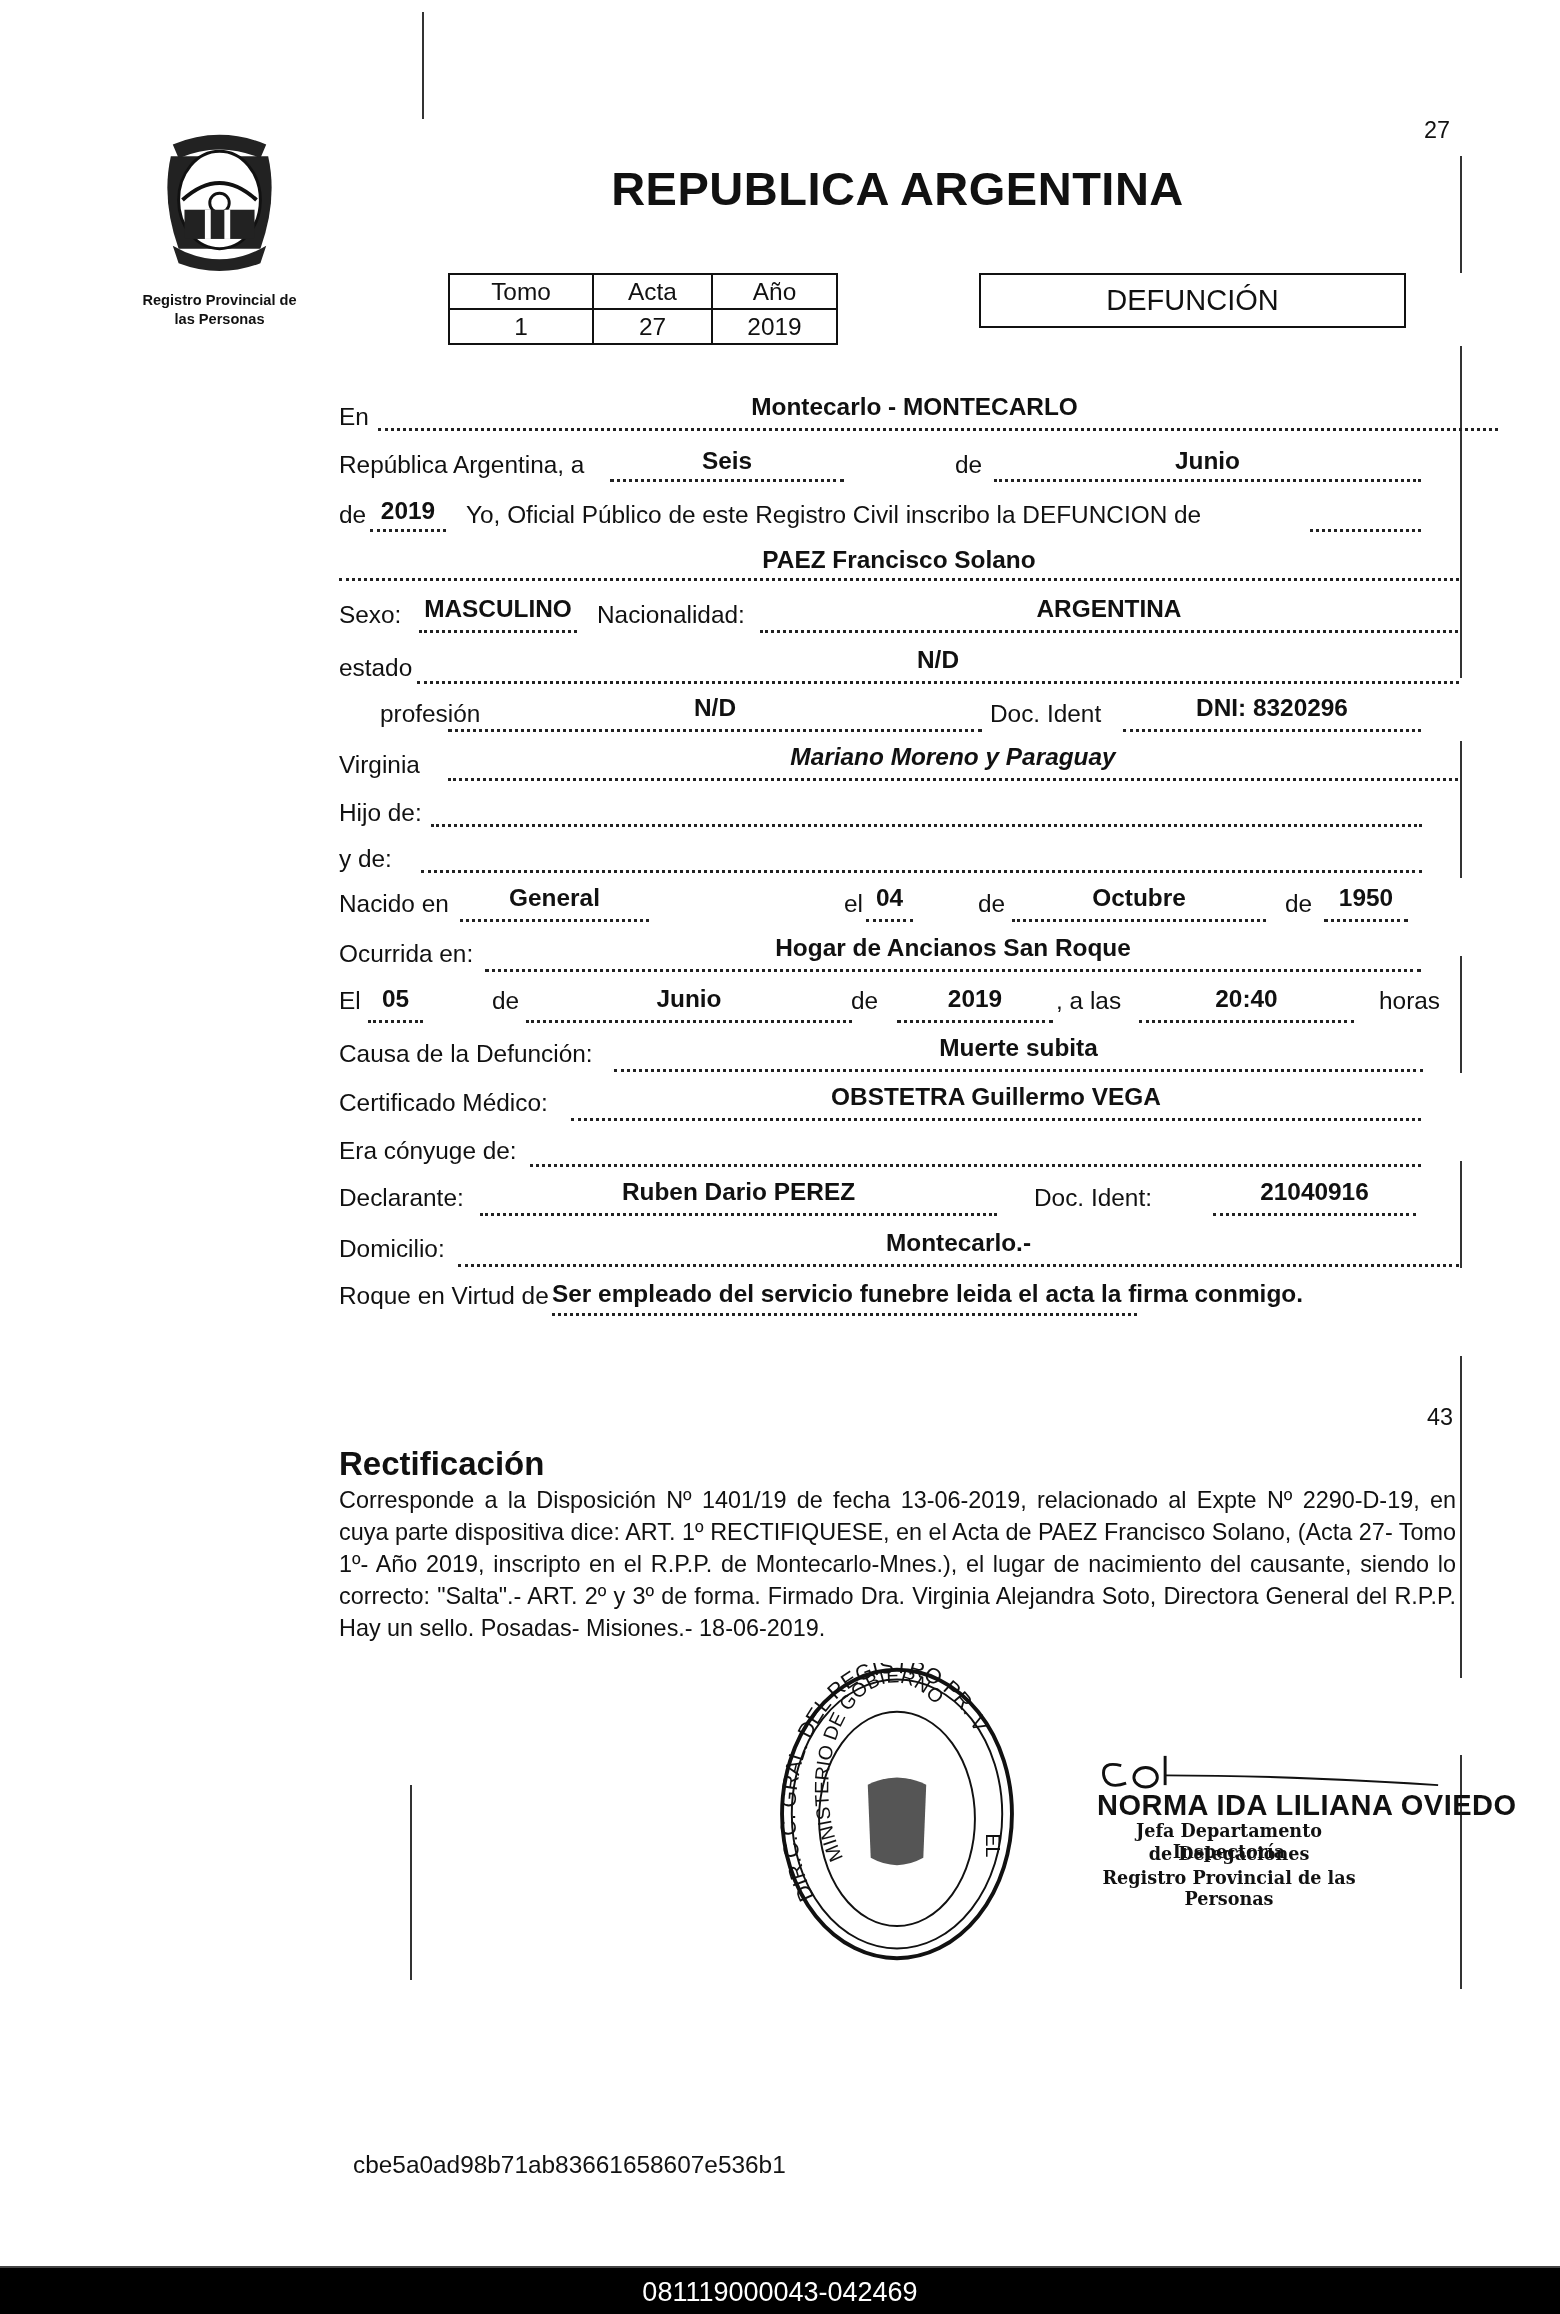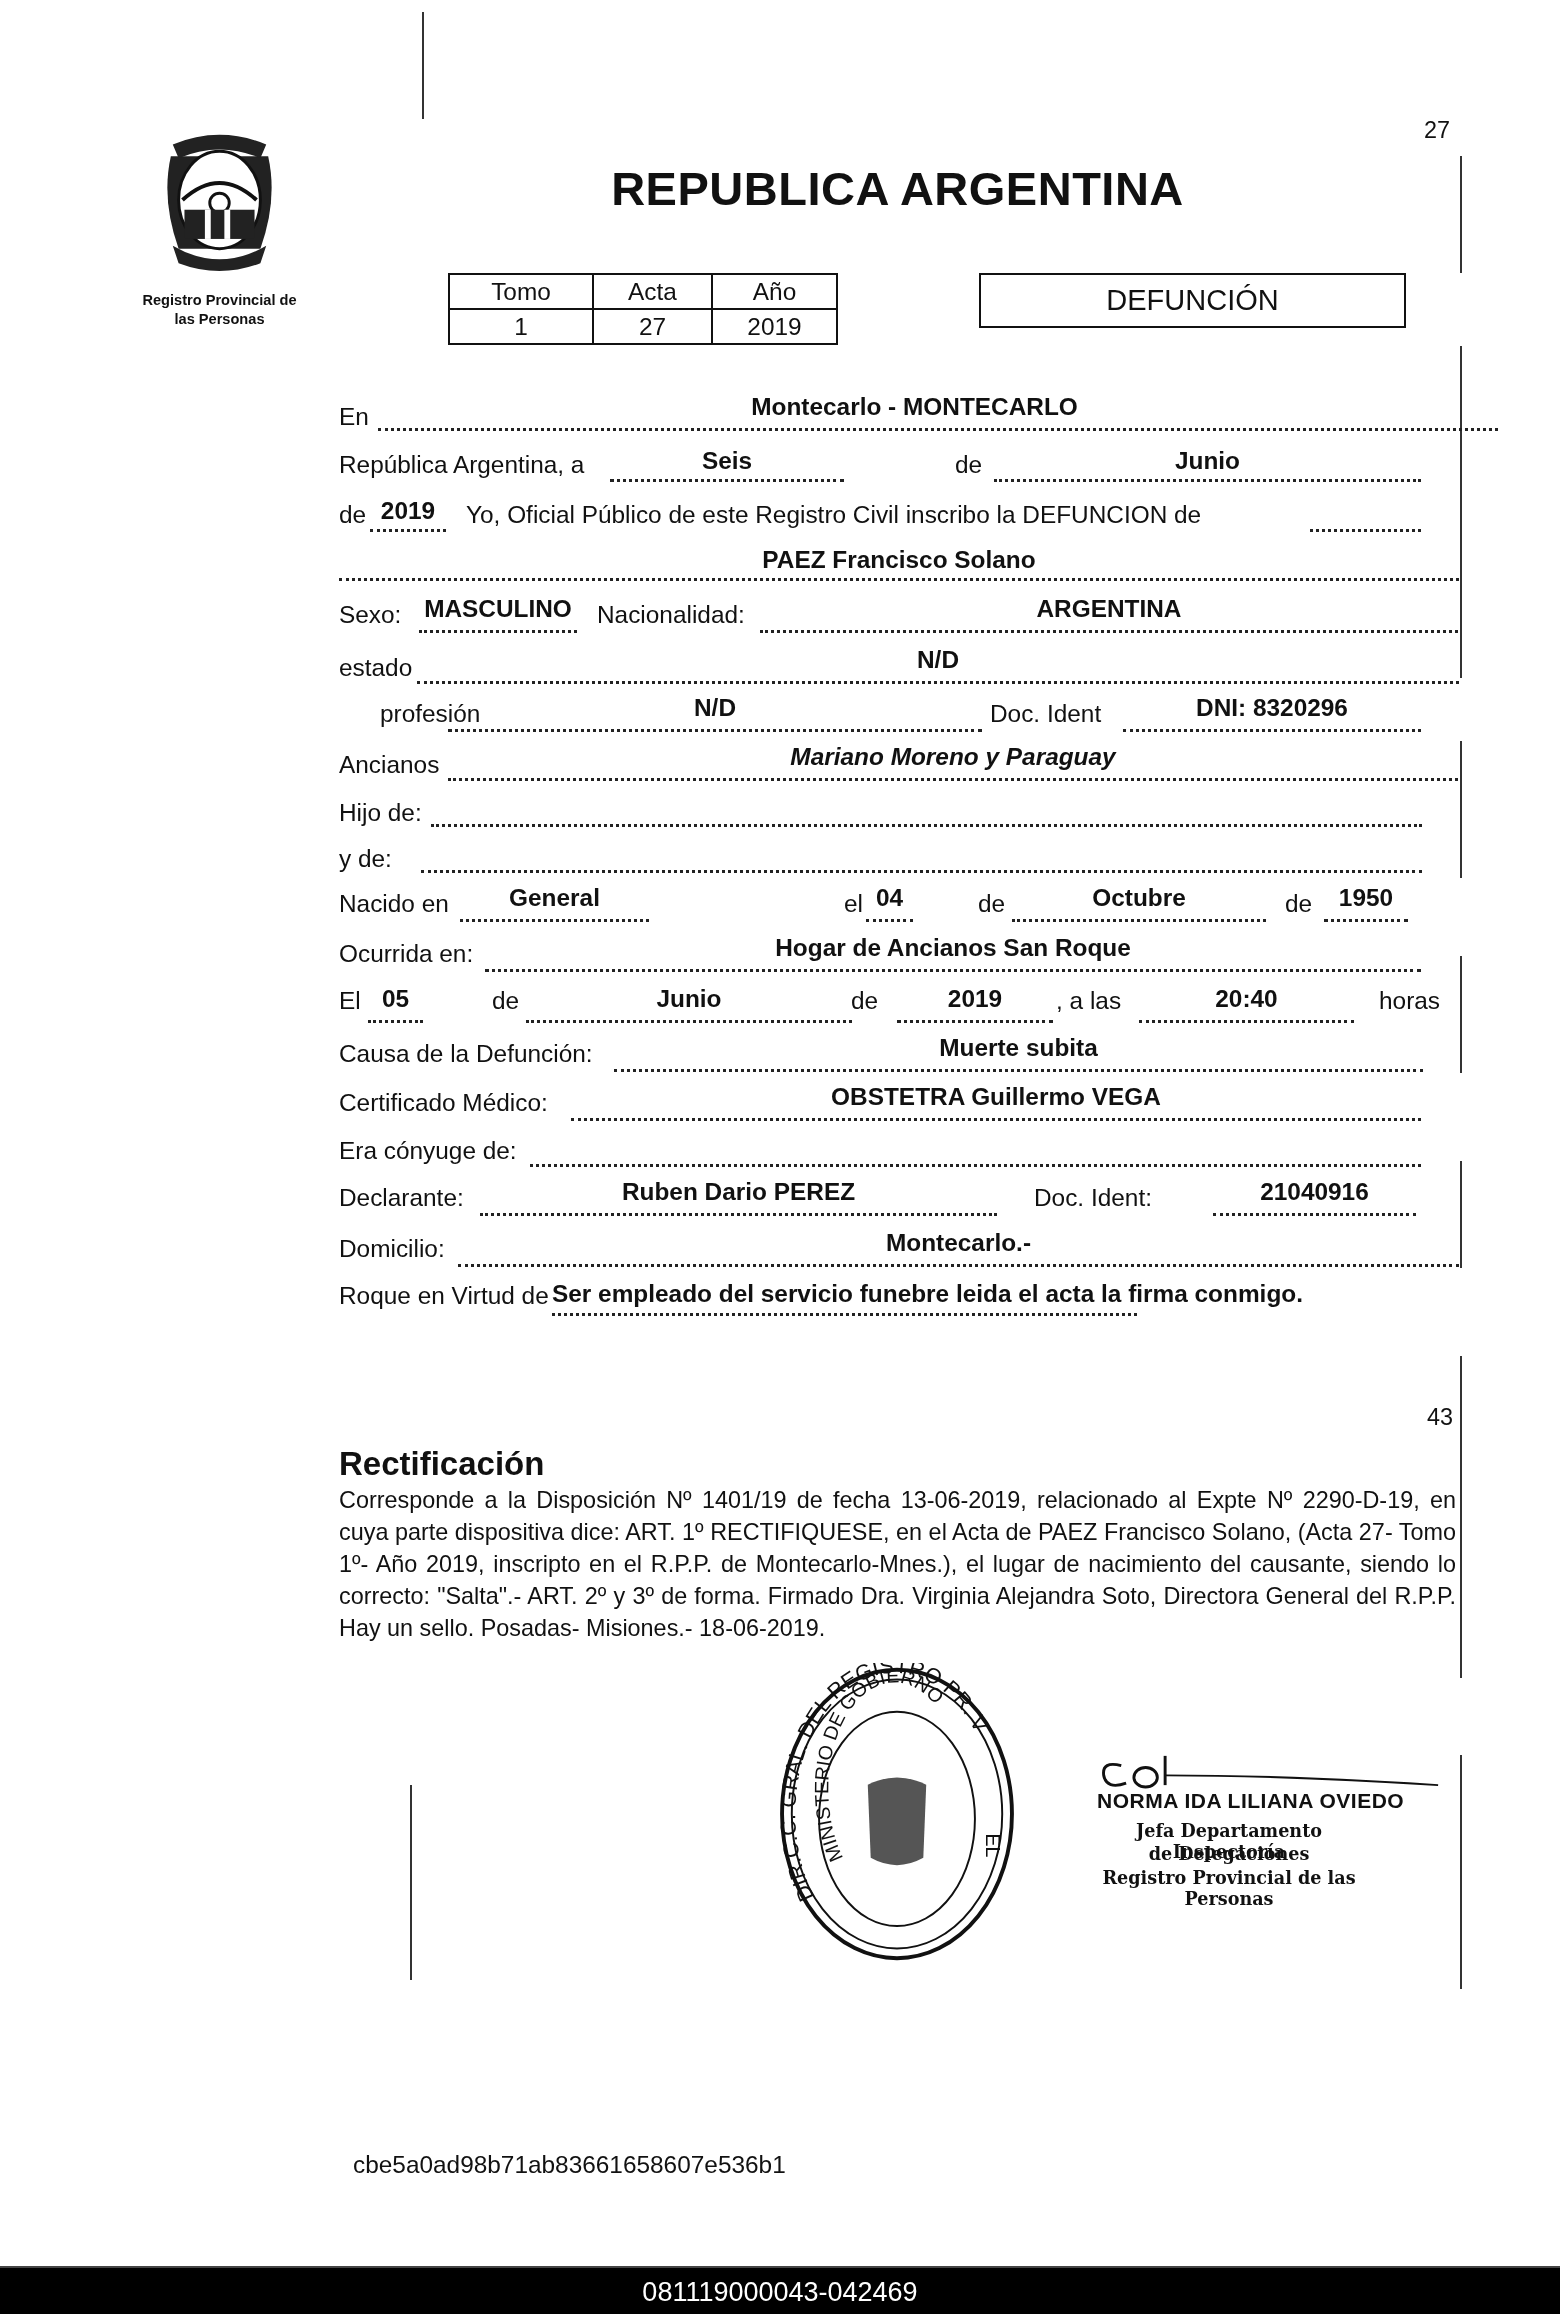--- a/index.html
+++ b/index.html
@@ -16,21 +16,21 @@
   .type-box { left: 979px; top: 273px; width: 423px; height: 51px; border: 2px solid #111; border-top-width: 2.9px;
               font-size: 29px; display: flex; align-items: center; justify-content: center; }
   .row { position: absolute; left: 339px; height: 39px; font-size: 24.4px; }
   .lbl { position: absolute; white-space: nowrap; }
   .val { position: absolute; font-weight: bold; text-align: center; white-space: nowrap; }
   .dots { position: absolute; height: 0; border-bottom: 3.9px dotted #222; }
   .para { left: 339px; width: 1117px; font-size: 23.4px; line-height: 32px; text-align: justify; }
   .rect-title { left: 339px; top: 1445px; font-size: 33px; font-weight: bold; }
   .seal { left: 775px; top: 1663px; width: 244px; height: 302px; }
   .sig { left: 1092px; top: 1746px; width: 351px; }
-  .sig-name { left: 1097px; top: 1789px; font-size: 21px; font-weight: bold; letter-spacing: 0.5px; text-align: right; }
+  .sig-name { left: 1097px; top: 1789px; font-size: 29px; font-weight: bold; letter-spacing: 0.5px; text-align: right; }
   .sig-line { font-family: "DejaVu Serif", serif; font-size: 17.6px; font-weight: bold; text-align: center; width: 302px; left: 1078px; }
   .hash { left: 353px; top: 2151px; font-size: 24.4px; font-family: "Liberation Sans", sans-serif; }
   .footer { left: 0; top: 2266px; width: 1560px; height: 49px; background: #000; color: #fff;
             font-size: 27px; text-align: center; line-height: 49px; border-top: 2px solid #444; }
   .mark { position: absolute; width: 2px; background: #333; }
 </style>
 </head>
 <body>
 
 <div class="abs page-num" style="left:1424px;top:117px;">27</div>
@@ -131,21 +131,21 @@
 <div class="row" style="top:694px;">
   <span class="lbl" style="left:0;top:5.9px;margin-left:41px;">profesión</span>
   <span class="val" style="left:109px;width:534px;top:0;">N/D</span>
   <div class="dots" style="left:109px;width:534px;top:35px;"></div>
   <span class="lbl" style="left:651px;top:5.9px;">Doc. Ident</span>
   <span class="val" style="left:784px;width:298px;top:0;">DNI: 8320296</span>
   <div class="dots" style="left:784px;width:298px;top:35px;"></div>
 </div>
 
 <div class="row" style="top:743px;">
-  <span class="lbl" style="left:0;top:7.8px;">Ancianos</span>
+  <span class="lbl" style="left:0;top:7.8px;">Virginia</span>
   <span class="val" style="left:109px;width:1010px;top:0;font-style:italic;">Mariano Moreno y Paraguay</span>
   <div class="dots" style="left:109px;width:1010px;top:35px;"></div>
 </div>
 
 <div class="row" style="top:795px;">
   <span class="lbl" style="left:0;top:3.9px;">Hijo de:</span>
   <span class="val" style="left:92px;width:991px;top:0;"></span>
   <div class="dots" style="left:92px;width:991px;top:29px;"></div>
 </div>
 

